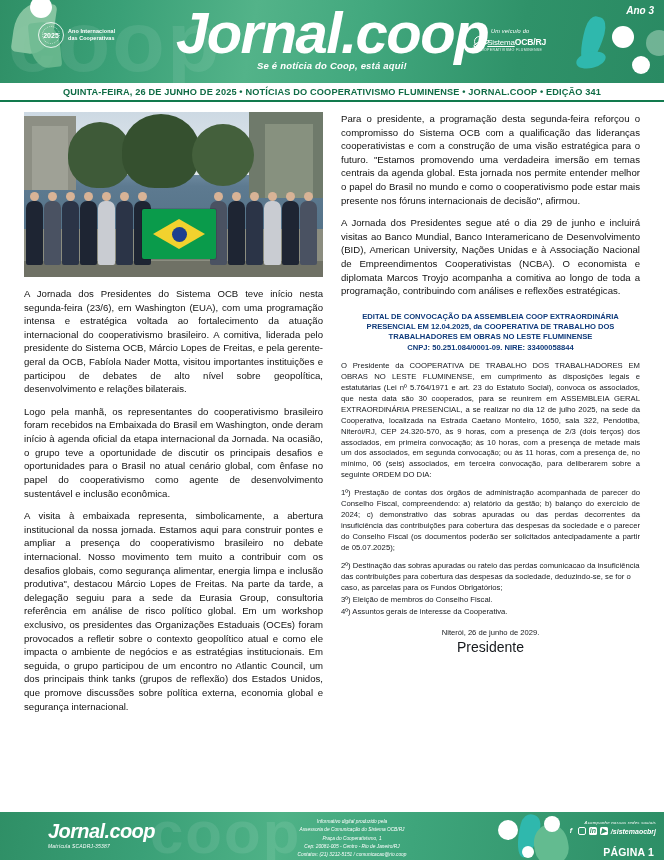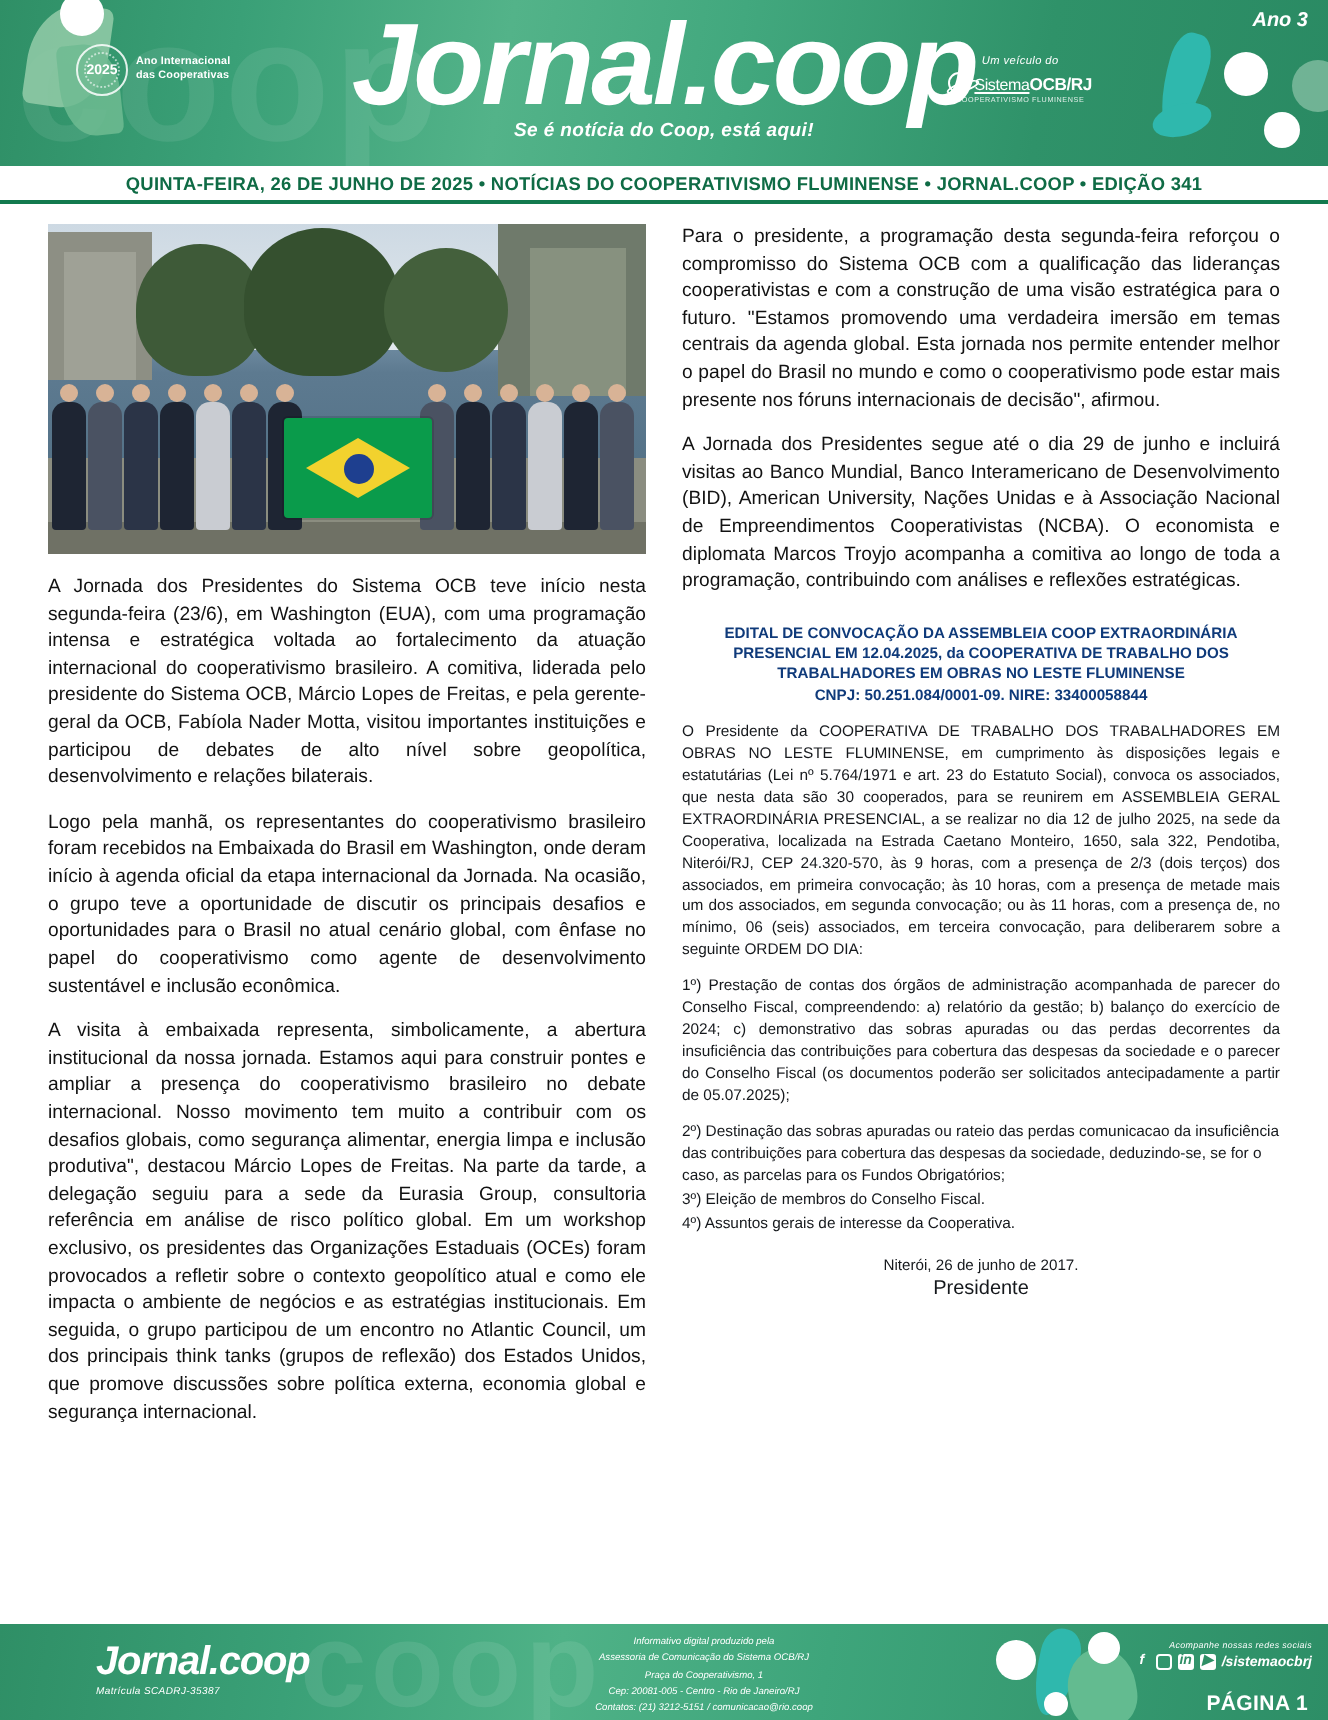--- a/index.html
+++ b/index.html
@@ -239,21 +239,21 @@
     margin: 0 0 7px 0;
   }
   .edital p.tight { margin-bottom: 1px; text-align: left; }
   .edital p.nojust { text-align: left; }
   .sign {
     margin-top: 10px;
     text-align: center;
   }
   .sign .city { font-size: 7.6px; color:#15181c; margin-bottom: 2px; }
   .sign .name { font-size: 8.4px; font-weight: 700; color:#15181c; letter-spacing:.2px;}
-  .sign .role { font-size: 10px; color:#15181c; }
+  .sign .role { font-size: 14px; color:#15181c; }
 
   
   .footer {
     position: absolute; left: 0; bottom: 0;
     width: 664px; height: 48px;
     background: linear-gradient(100deg, #2f8f66 0%, #3aa077 22%, #4fb287 42%, #3ea57b 62%, #2d8e66 100%);
     overflow: hidden;
   }
   .ft-ghost {
     position:absolute; top:-14px; left:150px;
@@ -391,21 +391,21 @@
           <div class="cnpj">CNPJ: 50.251.084/0001-09.    NIRE: 33400058844</div>
         </div>
 
         <p>O Presidente da COOPERATIVA DE TRABALHO DOS TRABALHADORES EM OBRAS NO LESTE FLUMINENSE, em cumprimento às disposições legais e estatutárias (Lei nº 5.764/1971 e art. 23 do Estatuto Social), convoca os associados, que nesta data são 30 cooperados,   para se reunirem em ASSEMBLEIA GERAL EXTRAORDINÁRIA PRESENCIAL, a se realizar no dia 12 de julho 2025, na sede da Cooperativa, localizada na Estrada Caetano Monteiro, 1650, sala 322, Pendotiba, Niterói/RJ, CEP 24.320-570, às 9 horas, com a presença de 2/3 (dois terços) dos associados, em primeira convocação; às 10 horas, com a presença de metade mais um dos associados, em segunda convocação; ou às 11 horas, com a presença de, no mínimo, 06 (seis) associados, em terceira convocação, para deliberarem sobre a seguinte ORDEM DO DIA:</p>
         <p>1º) Prestação de contas dos órgãos de administração acompanhada de parecer do Conselho Fiscal, compreendendo: a) relatório da gestão; b) balanço do exercício de 2024; c) demonstrativo das sobras apuradas ou das perdas decorrentes da insuficiência das contribuições para cobertura das despesas da sociedade e o parecer do Conselho Fiscal (os documentos poderão ser solicitados antecipadamente a partir de 05.07.2025);</p>
         <p class="tight">2º) Destinação das sobras apuradas ou rateio das perdas comunicacao da insuficiência das contribuições para cobertura das despesas da sociedade, deduzindo-se, se for o caso, as parcelas para os Fundos Obrigatórios;</p>
         <p class="tight nojust">3º) Eleição de membros do Conselho Fiscal.</p>
         <p class="nojust">4º) Assuntos gerais de interesse da Cooperativa.</p>
 
         <div class="sign">
-          <div class="city">Niterói, 26 de junho de 2017.</div>
+          <div class="city">Niterói, 26 de junho de 2029.</div>
           <div class="role">Presidente</div>
         </div>
       </div>
     </div>
   </div>
 
   <div class="footer">
     <div class="ft-ghost">coop</div>
 
     <div class="ft-logo">

